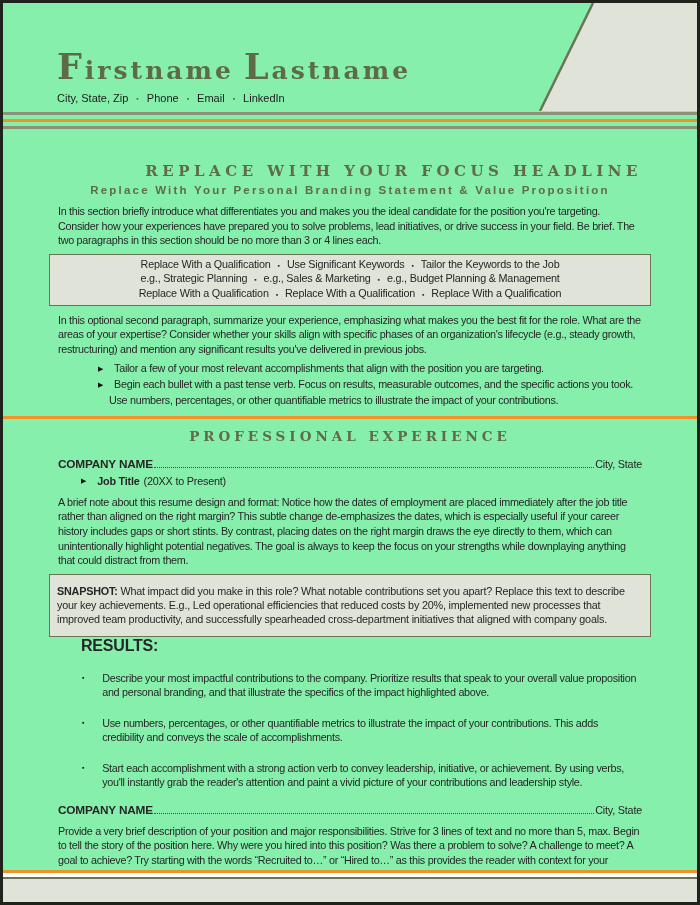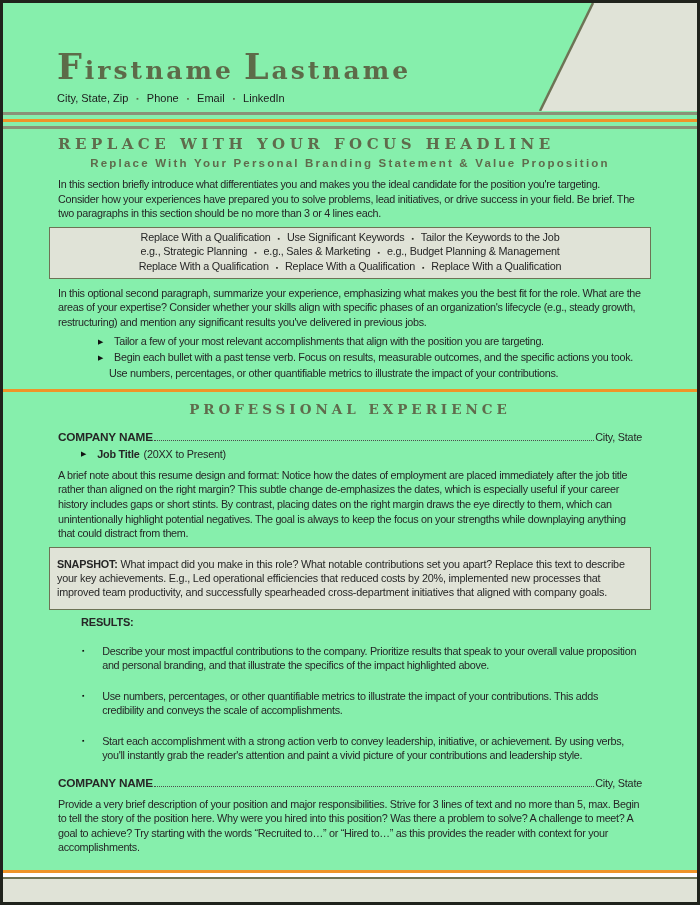--- a/index.html
+++ b/index.html
@@ -21,21 +21,21 @@
   .contact { margin-top:4px; font-size:11px; color:#1b1b1b; display:flex; align-items:center; gap:8px; }
   .contact .sq-sep { color:#5d6b49; font-size:7px; line-height:11px; }
 
   .rules { margin-top:8px; }
   .rule-sage { height:3px; background:#8b9277; }
   .rule-orange { height:3px; background:#ef9428; }
   .rules .gap4 { height:4px; }
 
   .content { padding:0 55px; }
   .headline {
-    margin-top:7px; text-align:left; font-family:"DejaVu Serif","Liberation Serif",serif;
+    margin-top:34px; text-align:right; font-family:"DejaVu Serif","Liberation Serif",serif;
     font-weight:600; font-size:15px; line-height:16px; letter-spacing:4.5px; color:#5f6b4c;
   }
   .subheadline {
     margin-top:5px; text-align:center; font-weight:bold; font-size:11.5px; line-height:13px;
     letter-spacing:2.2px; color:#5f6b4c;
   }
   .para { margin-top:7px; font-size:10.8px; line-height:14.6px; letter-spacing:-0.3px; }
 
   .box {
     margin:6px -9px 0; background:#e0e3d7; border:1.5px solid #6d7355;
@@ -63,21 +63,21 @@
 
   .job-row { margin-top:3px; padding-left:23px; display:flex; gap:11px; font-size:10.8px; line-height:14px; letter-spacing:-0.2px; }
   .job-row .arrow-glyph { line-height:14px; }
   .job-title { font-weight:bold; }
   .job-dates { margin-left:4px; }
   .job-text { white-space:nowrap; }
 
   .snapshot { padding:9px 7px; line-height:14.3px; text-align:left; }
   .snapshot .b { font-weight:bold; }
 
-  .results-label { margin-top:6px; padding-left:23px; font-weight:bold; font-size:11px; letter-spacing:-0.2px; }
+  .results-label { padding-left:23px; font-weight:bold; font-size:16px; letter-spacing:-0.2px; }
   .sq-list { padding-left:24px; }
   .sq-item { margin-top:16px; display:flex; gap:18px; font-size:10.8px; line-height:14.5px; letter-spacing:-0.3px; }
   .sq-glyph { font-size:7px; line-height:14.5px; margin-top:0.5px; color:#111111; flex:0 0 auto; }
 
   .footer { position:absolute; left:0; right:0; bottom:0; }
   .footer .rule-orange { height:3px; }
   .footer .gapw { height:4px; background:#ffffff; }
   .footer .rule-olive { height:2px; background:#6d7355; }
   .footer .band { height:23px; background:#e0e3d7; }
 </style>

